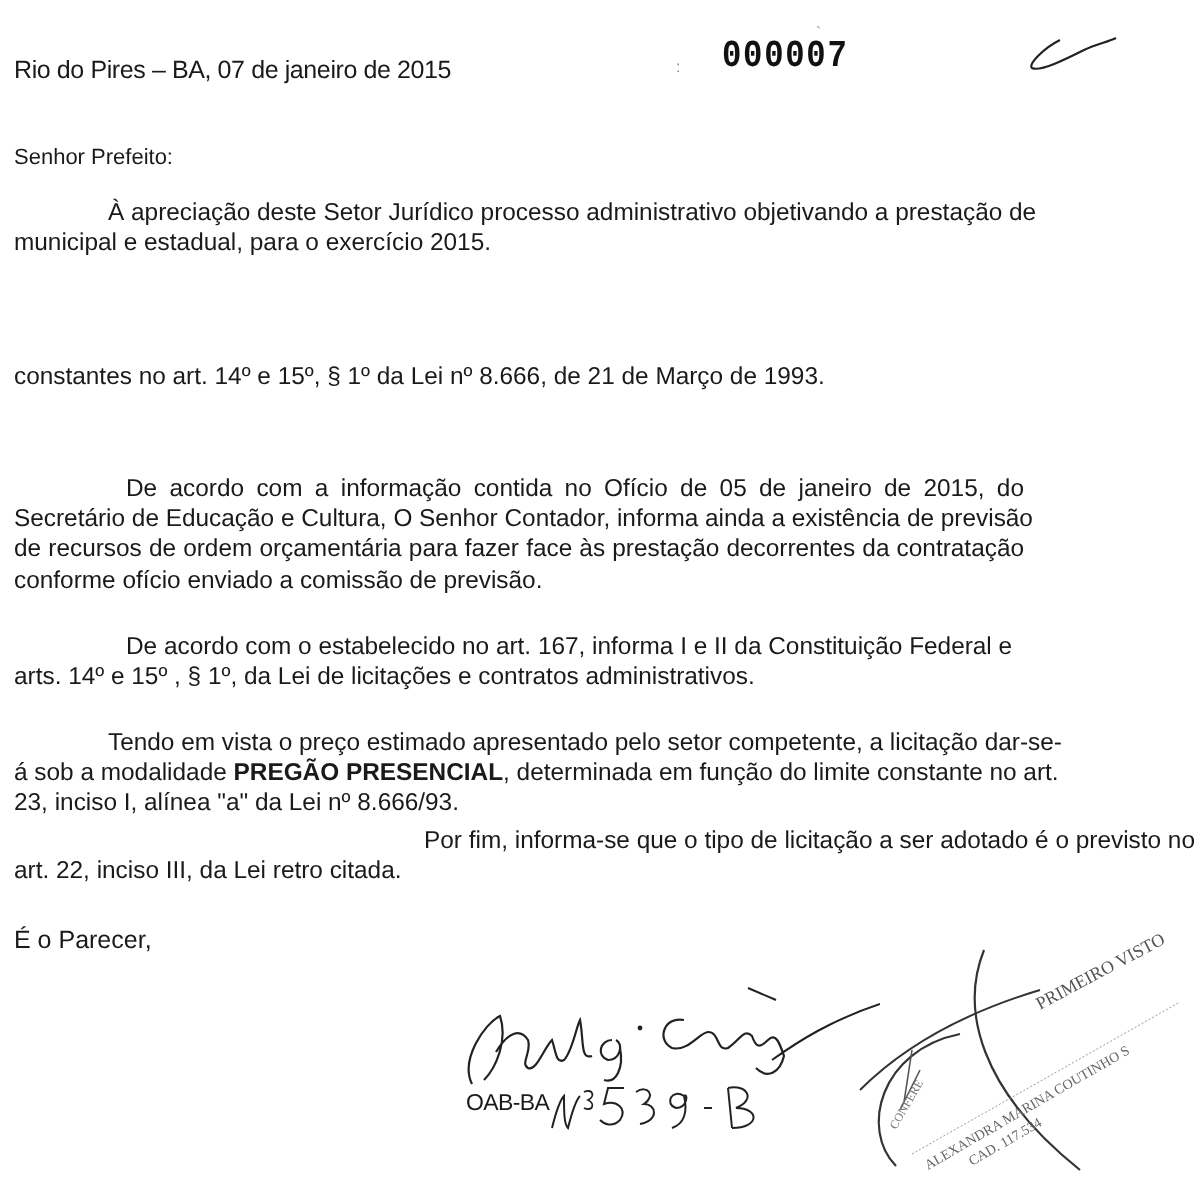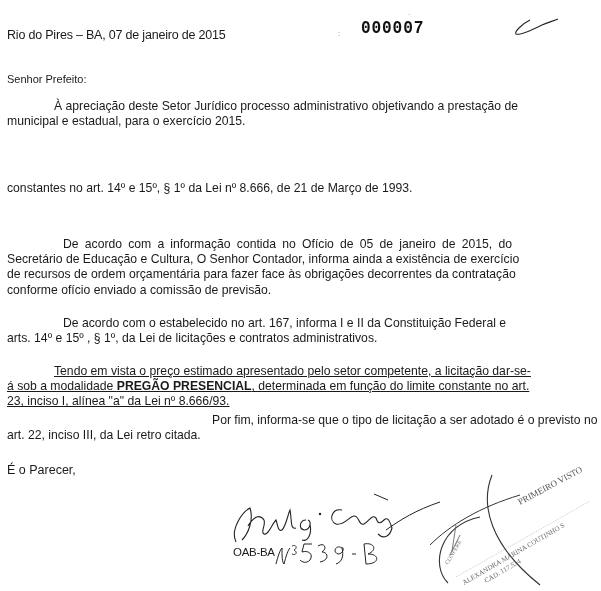--- a/index.html
+++ b/index.html
@@ -21,21 +21,21 @@
   .para {
     position: absolute; left: 7px; width: 505px;
     text-align: justify; line-height: 15.2px; font-size: 12.2px;
   }
   .para .line { display: block; text-align: justify; text-align-last: justify; white-space: nowrap; }
   .para .line.last { text-align-last: left; }
   .p1 { top: 99px; }
   .p2 { top: 181px; }
   .p3 { top: 237px; }
   .p4 { top: 316px; }
-  .p5 { top: 364px; text-decoration: underline; }
+  .p5 { top: 364px; }
   .p6 { top: 413px; }
   .indent { padding-left: 47px; }
   .indent-lg { padding-left: 205px; }
   .closing { left: 7px; top: 463px; font-size: 12.5px; }
   .oab-label { left: 233px; top: 546px; font-size: 11.5px; letter-spacing: -0.3px; }
   .signature { left: 220px; top: 490px; }
   .stamp { left: 420px; top: 455px; }
   b { font-weight: bold; }
 </style>
 </head>
@@ -56,22 +56,22 @@
   <span class="line indent">À apreciação deste Setor Jurídico processo administrativo objetivando a prestação de</span>
   <span class="line last">municipal e estadual, para o exercício 2015.</span>
 </div>
 
 <div class="para p2">
   <span class="line last">constantes no art. 14º e 15º, § 1º da Lei nº 8.666, de 21 de Março de 1993.</span>
 </div>
 
 <div class="para p3">
   <span class="line indent" style="padding-left:56px">De acordo com a informação contida no Ofício de 05 de janeiro de 2015, do</span>
-  <span class="line">Secretário de Educação e Cultura, O Senhor Contador, informa ainda a existência de exercício</span>
-  <span class="line">de recursos de ordem orçamentária para fazer face às obrigações decorrentes da contratação</span>
+  <span class="line">Secretário de Educação e Cultura, O Senhor Contador, informa ainda a existência de previsão</span>
+  <span class="line">de recursos de ordem orçamentária para fazer face às prestação decorrentes da contratação</span>
   <span class="line last">conforme ofício enviado a comissão de previsão.</span>
 </div>
 
 <div class="para p4">
   <span class="line indent last" style="padding-left:56px">De acordo com o estabelecido no art. 167, informa I e II da Constituição Federal e</span>
   <span class="line last">arts. 14º e 15º , § 1º, da Lei de licitações e contratos administrativos.</span>
 </div>
 
 <div class="para p5">
   <span class="line indent">Tendo em vista o preço estimado apresentado pelo setor competente, a licitação dar-se-</span>

